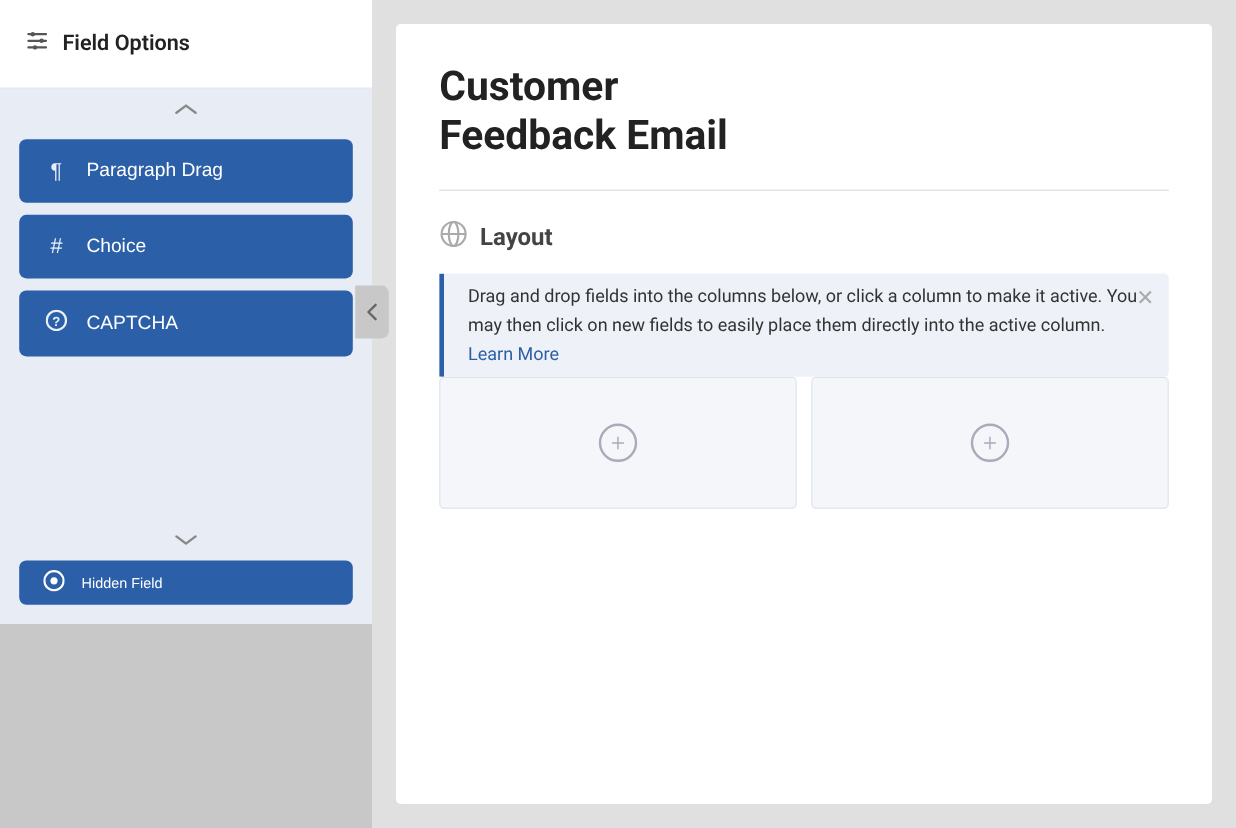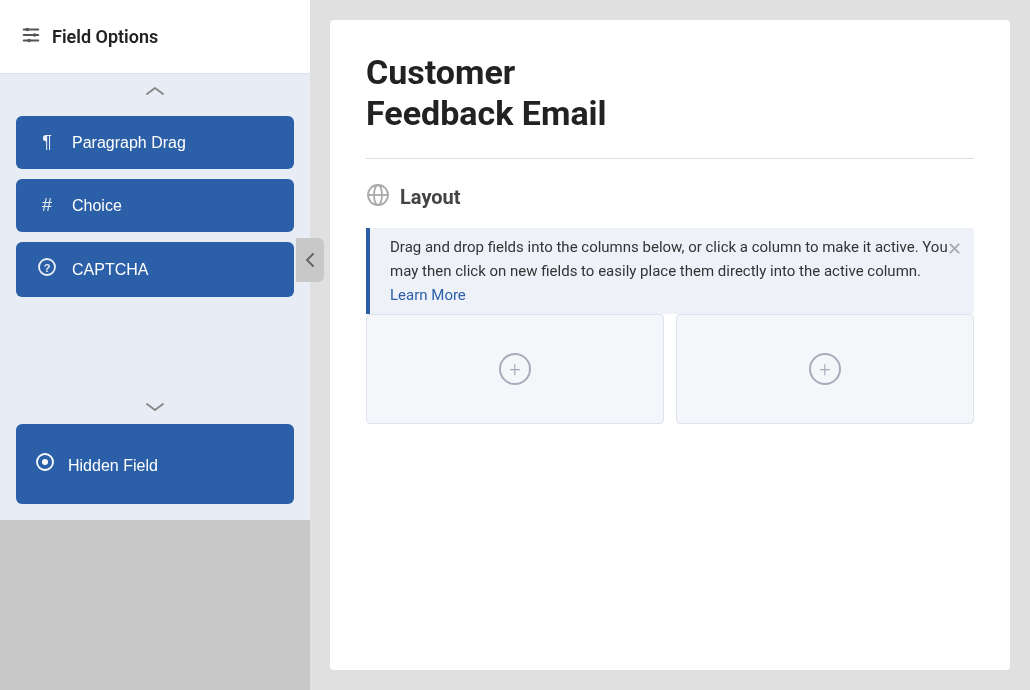--- a/index.html
+++ b/index.html
@@ -89,25 +89,25 @@
       justify-content: center;
       padding: 10px 0;
       color: #666;
       font-size: 14px;
       cursor: pointer;
     }
 
     .sidebar-bottom-btn {
       background: #2b5fa8;
       color: #fff;
-      padding: 29px 20px;
-      display: flex;
-      align-items: flex-end;
+      padding: 8px 20px;
+      display: flex;
+      align-items: center;
       gap: 14px;
-      font-size: 16px;
+      font-size: 12px;
       font-weight: 500;
       cursor: pointer;
       margin: 0 16px 16px 16px;
       border-radius: 6px;
       border: none;
       width: calc(100% - 32px);
     }
 
     
     .collapse-handle {

